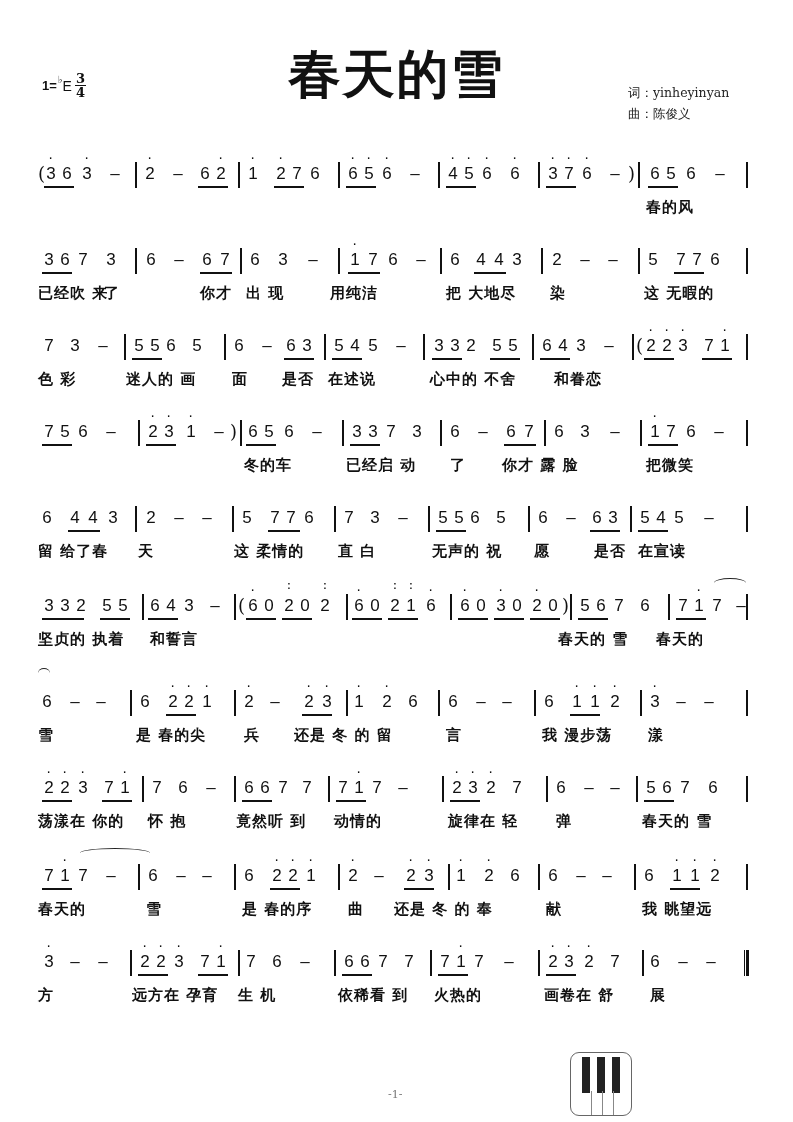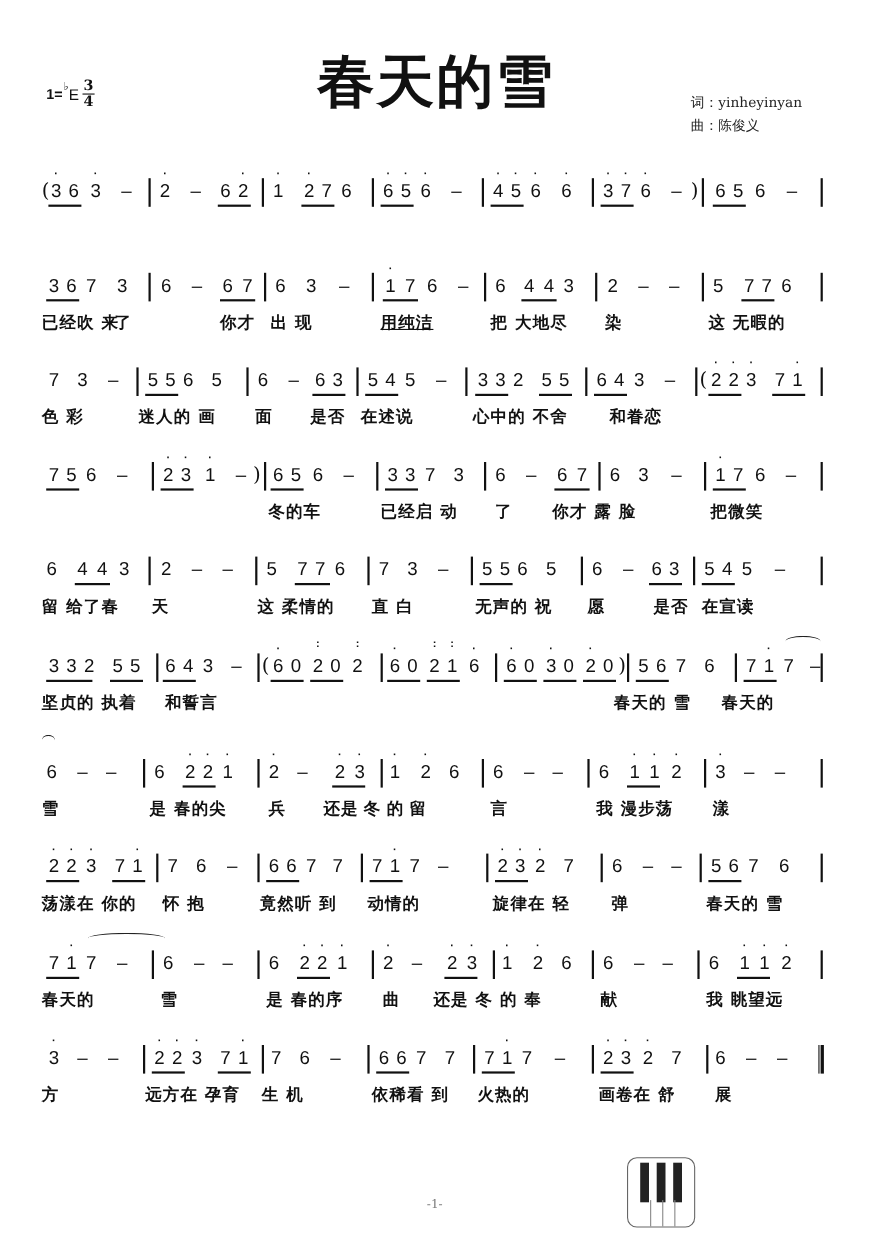--- a/index.html
+++ b/index.html
@@ -102,20 +102,23 @@
         <span class="tok dash" style="left: 675px;">–</span>
         <span class="bar" style="left: 708px;"></span>
         <span class="uline" style="left: 6px; width: 30px;"></span>
         <span class="uline" style="left: 160px; width: 30px;"></span>
         <span class="uline" style="left: 236px; width: 30px;"></span>
         <span class="uline" style="left: 308px; width: 30px;"></span>
         <span class="uline" style="left: 408px; width: 30px;"></span>
         <span class="uline" style="left: 508px; width: 30px;"></span>
         <span class="uline" style="left: 610px; width: 30px;"></span>
       </div>
+      <div class="lyric-row">
+        <span class="lyric" style="left: 608px;">春的风</span>
+      </div>
     </div>
     <div class="system" style="top: 246px;">
       <div class="notes-row">
         <span class="tok" style="left: 4px;">3</span>
         <span class="tok" style="left: 20px;">6</span>
         <span class="tok" style="left: 38px;">7</span>
         <span class="tok" style="left: 66px;">3</span>
         <span class="bar" style="left: 97px;"></span>
         <span class="tok" style="left: 106px;">6</span>
         <span class="tok dash" style="left: 134px;">–</span>
@@ -149,21 +152,21 @@
         <span class="uline" style="left: 162px; width: 32px;"></span>
         <span class="uline" style="left: 310px; width: 32px;"></span>
         <span class="uline" style="left: 436px; width: 32px;"></span>
         <span class="uline" style="left: 636px; width: 30px;"></span>
       </div>
       <div class="lyric-row">
         <span class="lyric" style="left: 0px;">已经吹 来</span>
         <span class="lyric" style="left: 66px;">了</span>
         <span class="lyric" style="left: 162px;">你才</span>
         <span class="lyric" style="left: 208px;">出 现</span>
-        <span class="lyric" style="left: 308px; text-decoration: underline;">用纯洁</span>
+        <span class="lyric" style="left: 292px;">用纯洁</span>
         <span class="lyric" style="left: 408px;">把 大地尽</span>
         <span class="lyric" style="left: 512px;">染</span>
         <span class="lyric" style="left: 606px;">这 无暇的</span>
       </div>
     </div>
     <div class="system" style="top: 332px;">
       <div class="notes-row">
         <span class="tok" style="left: 4px;">7</span>
         <span class="tok" style="left: 30px;">3</span>
         <span class="tok dash" style="left: 58px;">–</span>
@@ -424,21 +427,21 @@
         <span class="bar" style="left: 708px;"></span>
         <span class="uline" style="left: 128px; width: 30px;"></span>
         <span class="uline" style="left: 264px; width: 30px;"></span>
         <span class="uline" style="left: 532px; width: 30px;"></span>
         <span class="slur" style="left: 0px; width: 12px; top: -20px;"></span>
       </div>
       <div class="lyric-row">
         <span class="lyric" style="left: 0px;">雪</span>
         <span class="lyric" style="left: 98px;">是 春的尖</span>
         <span class="lyric" style="left: 206px;">兵</span>
-        <span class="lyric" style="left: 256px; font-family: Liberation Serif, serif;">还是 冬 的 留</span>
+        <span class="lyric" style="left: 256px;">还是 冬 的 留</span>
         <span class="lyric" style="left: 408px;">言</span>
         <span class="lyric" style="left: 504px;">我 漫步荡</span>
         <span class="lyric" style="left: 610px;">漾</span>
       </div>
     </div>
     <div class="system" style="top: 774px;">
       <div class="notes-row">
         <span class="tok" style="left: 4px;">2<span class="hi">·</span></span>
         <span class="tok" style="left: 20px;">2<span class="hi">·</span></span>
         <span class="tok" style="left: 38px;">3<span class="hi">·</span></span>

